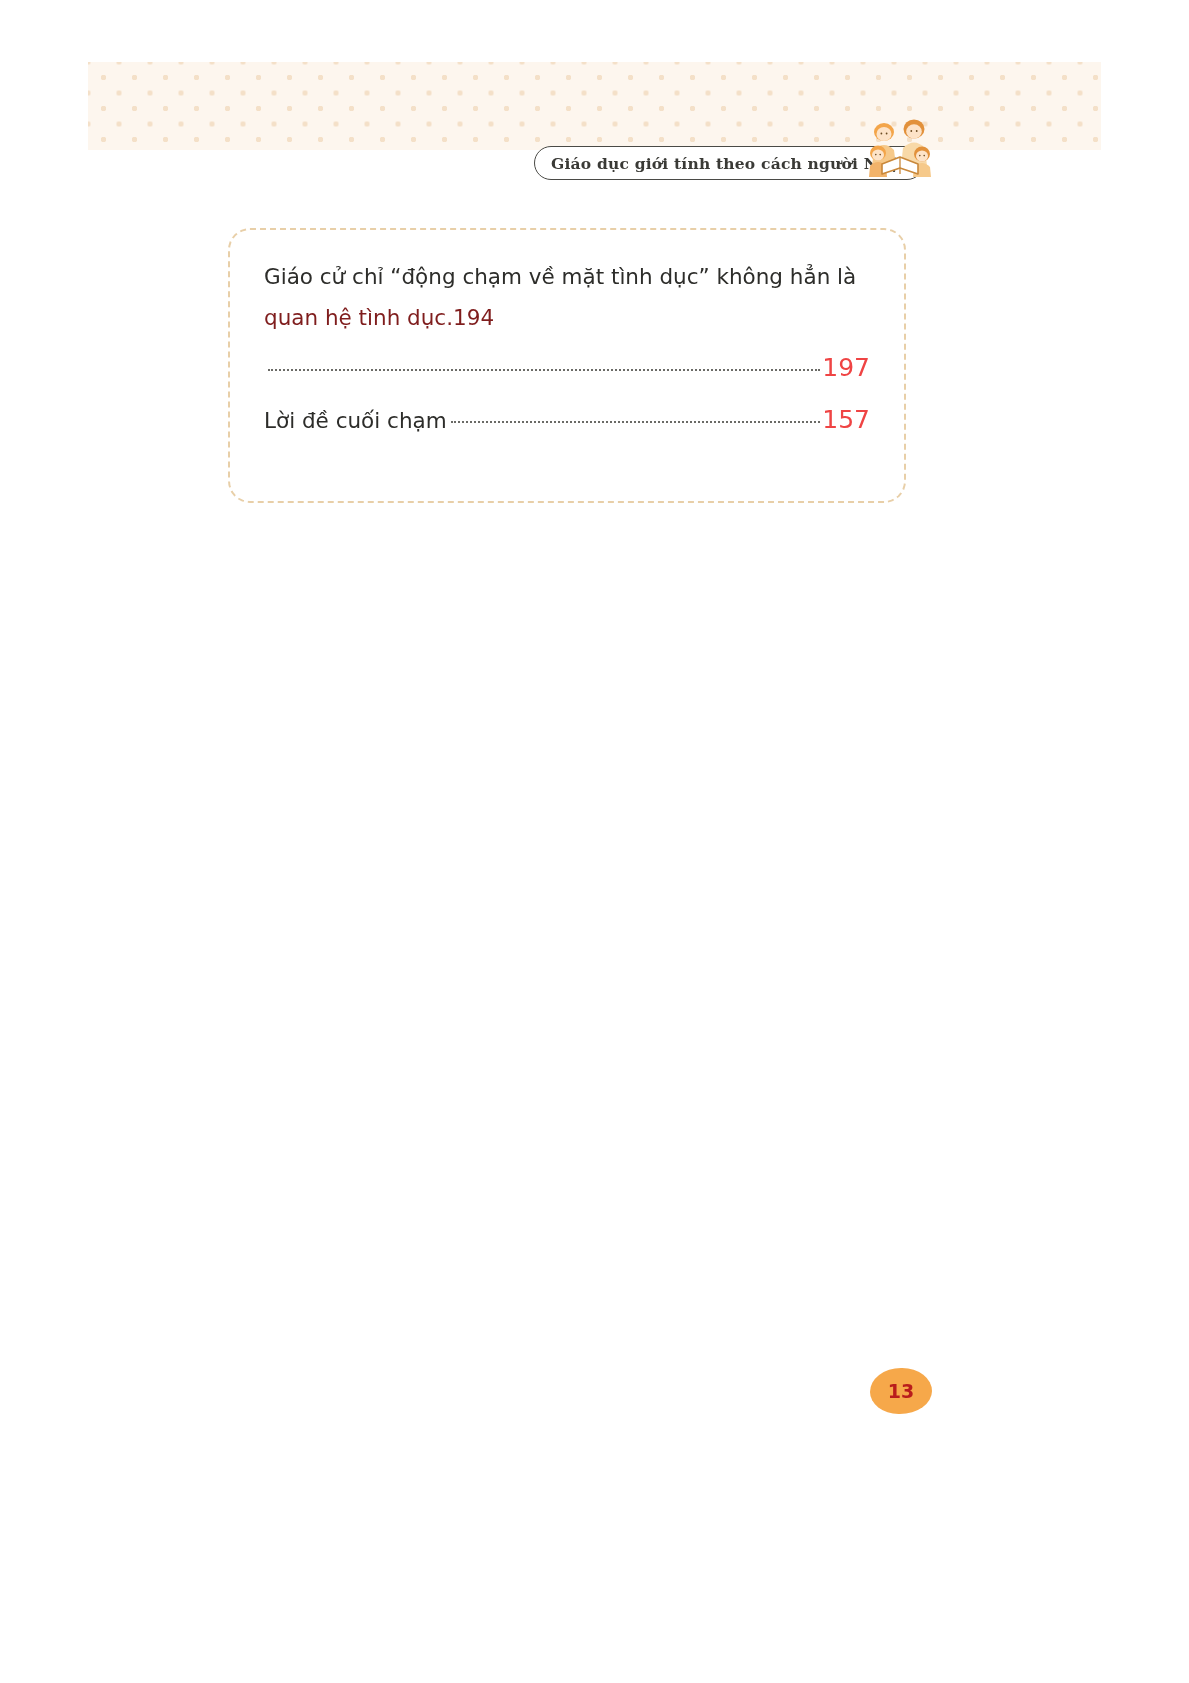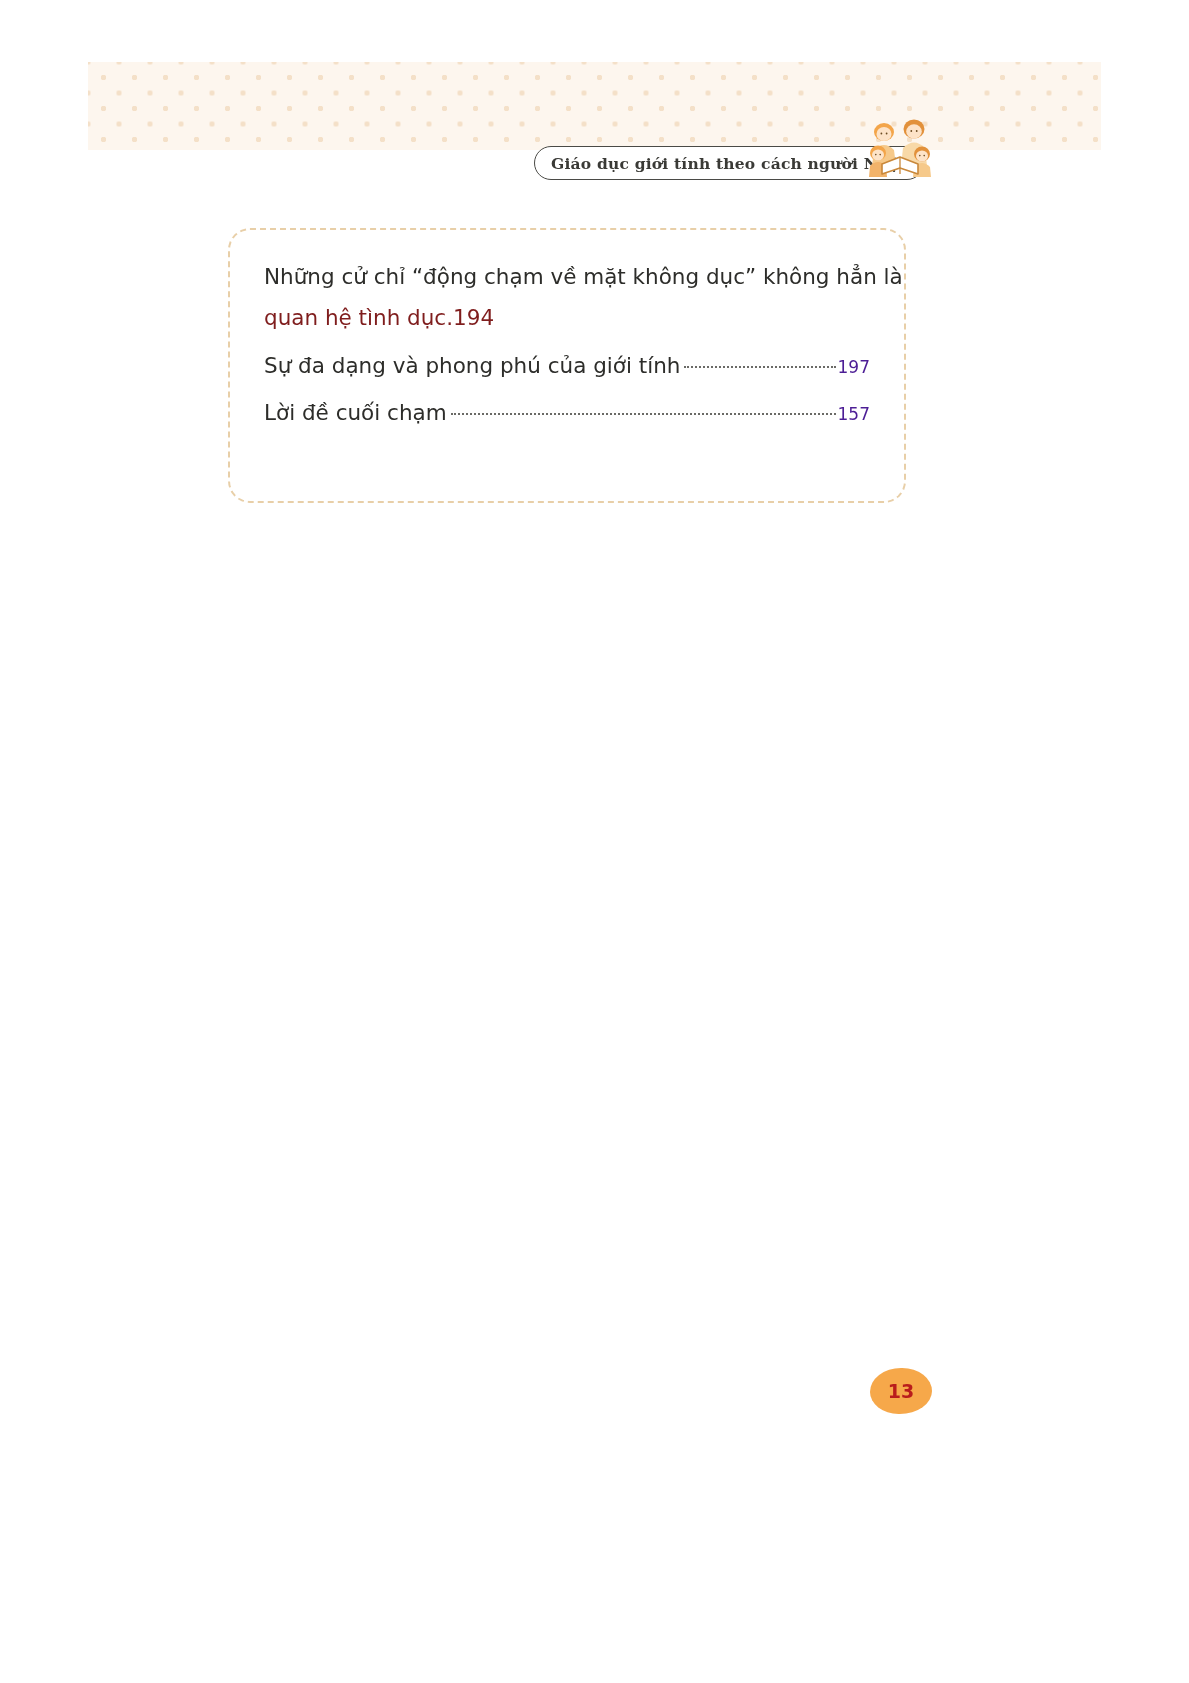--- a/index.html
+++ b/index.html
@@ -98,22 +98,22 @@
   .toc-entry .leader {
     flex: 1 1 auto;
     margin: 0 2px 0 4px;
     border-bottom: 2px dotted #6a6a66;
     transform: translateY(-5px);
     min-width: 10px;
   }
   .toc-entry .page {
     flex: 0 0 auto;
     white-space: nowrap;
-    font-size: 17px;
-    color: #4c1d95;
+    font-size: 25px;
+    color: #ef4444;
   }
 
   
   .toc-entry-wrap {
     width: 100%;
     margin-bottom: 14px;
   }
   .toc-entry-wrap .line1 {
     font-size: 21.5px;
     color: #2d2d2a;
@@ -194,30 +194,29 @@
     <circle cx="13.8" cy="38.6" r="0.8" fill="#6b4b22"></circle>
       <circle cx="18.2" cy="38.6" r="0.8" fill="#6b4b22"></circle>
     <circle cx="57.8" cy="39.6" r="0.8" fill="#6b4b22"></circle>
       <circle cx="62.2" cy="39.6" r="0.8" fill="#6b4b22"></circle>
   </svg>
 </div>
 
 <div class="toc-box">
 
   <div class="toc-entry-wrap">
-    <div class="line1">Những cử chỉ “động chạm về mặt không dục” không hẳn là</div>
+    <div class="line1">Giáo cử chỉ “động chạm về mặt tình dục” không hẳn là</div>
     <div class="line2">
       <span class="title">quan hệ tình dục.</span>
       <span class="leader"></span>
       <span class="page">194</span>
     </div>
   </div>
 
   <div class="toc-entry">
-    <span class="title">Sự đa dạng và phong phú của giới tính</span>
     <span class="leader"></span>
     <span class="page">197</span>
   </div>
 
   <div class="toc-entry">
     <span class="title">Lời đề cuối chạm</span>
     <span class="leader"></span>
     <span class="page">157</span>
   </div>
 

